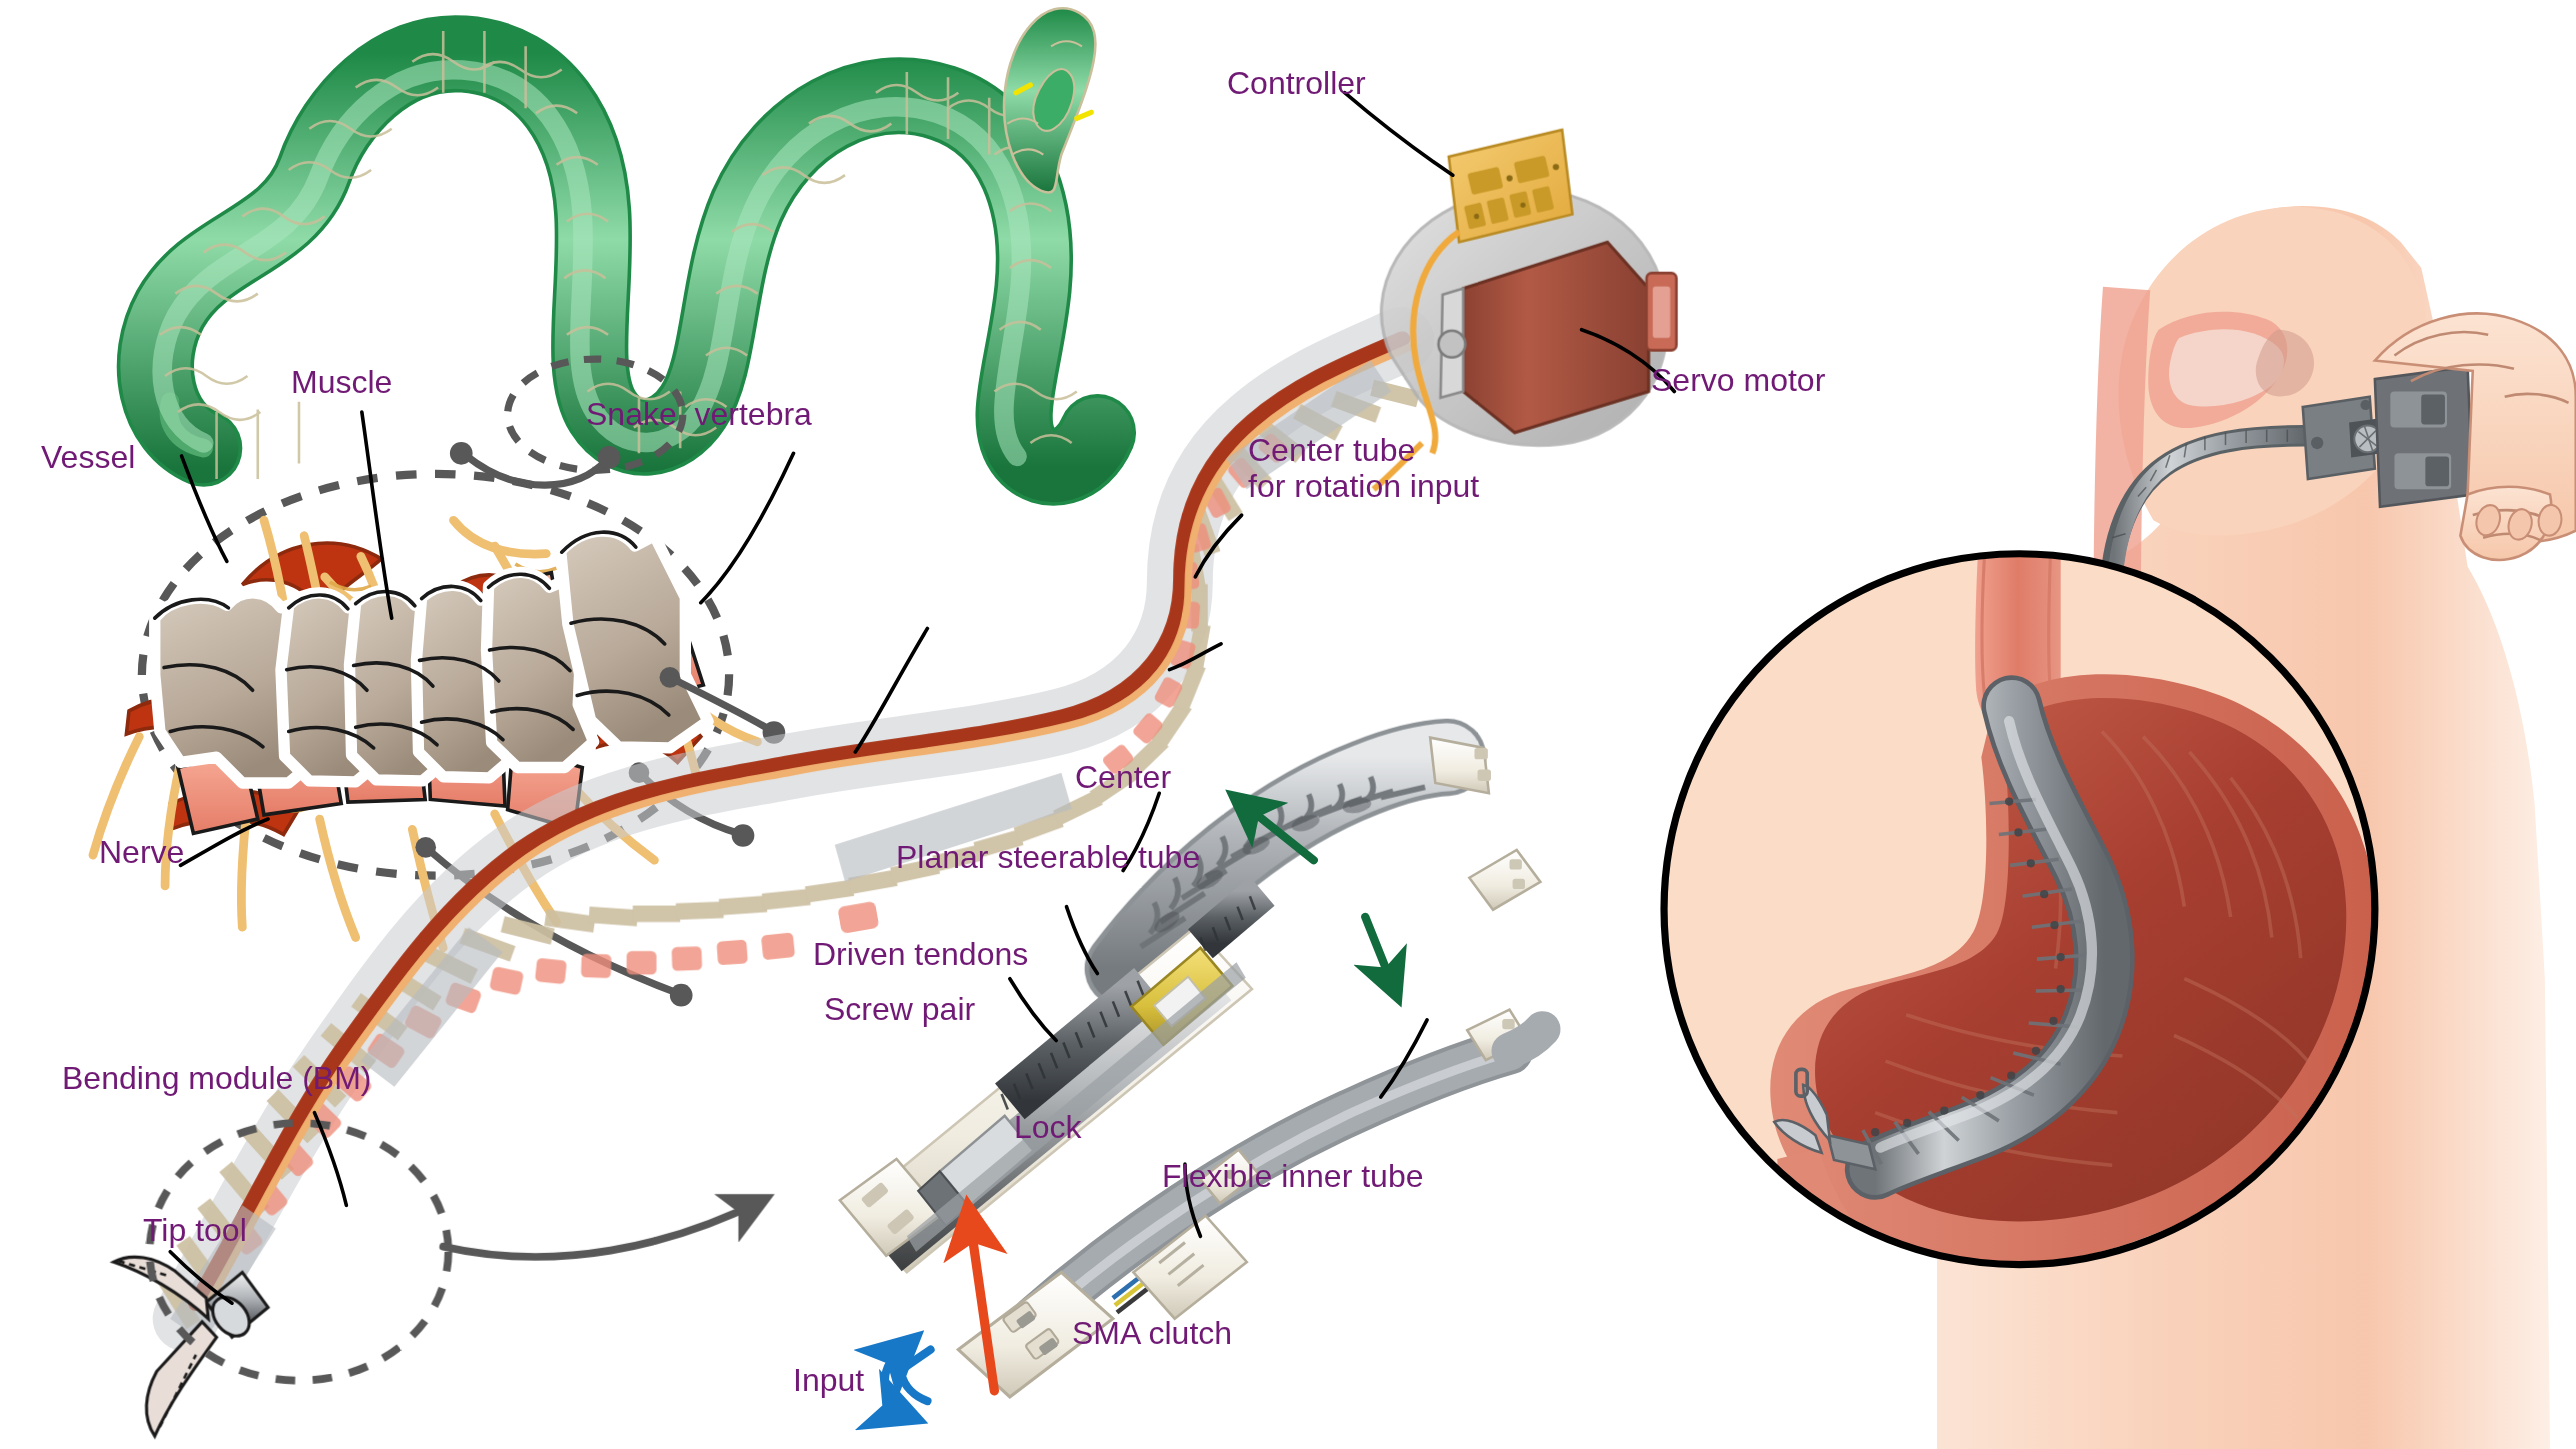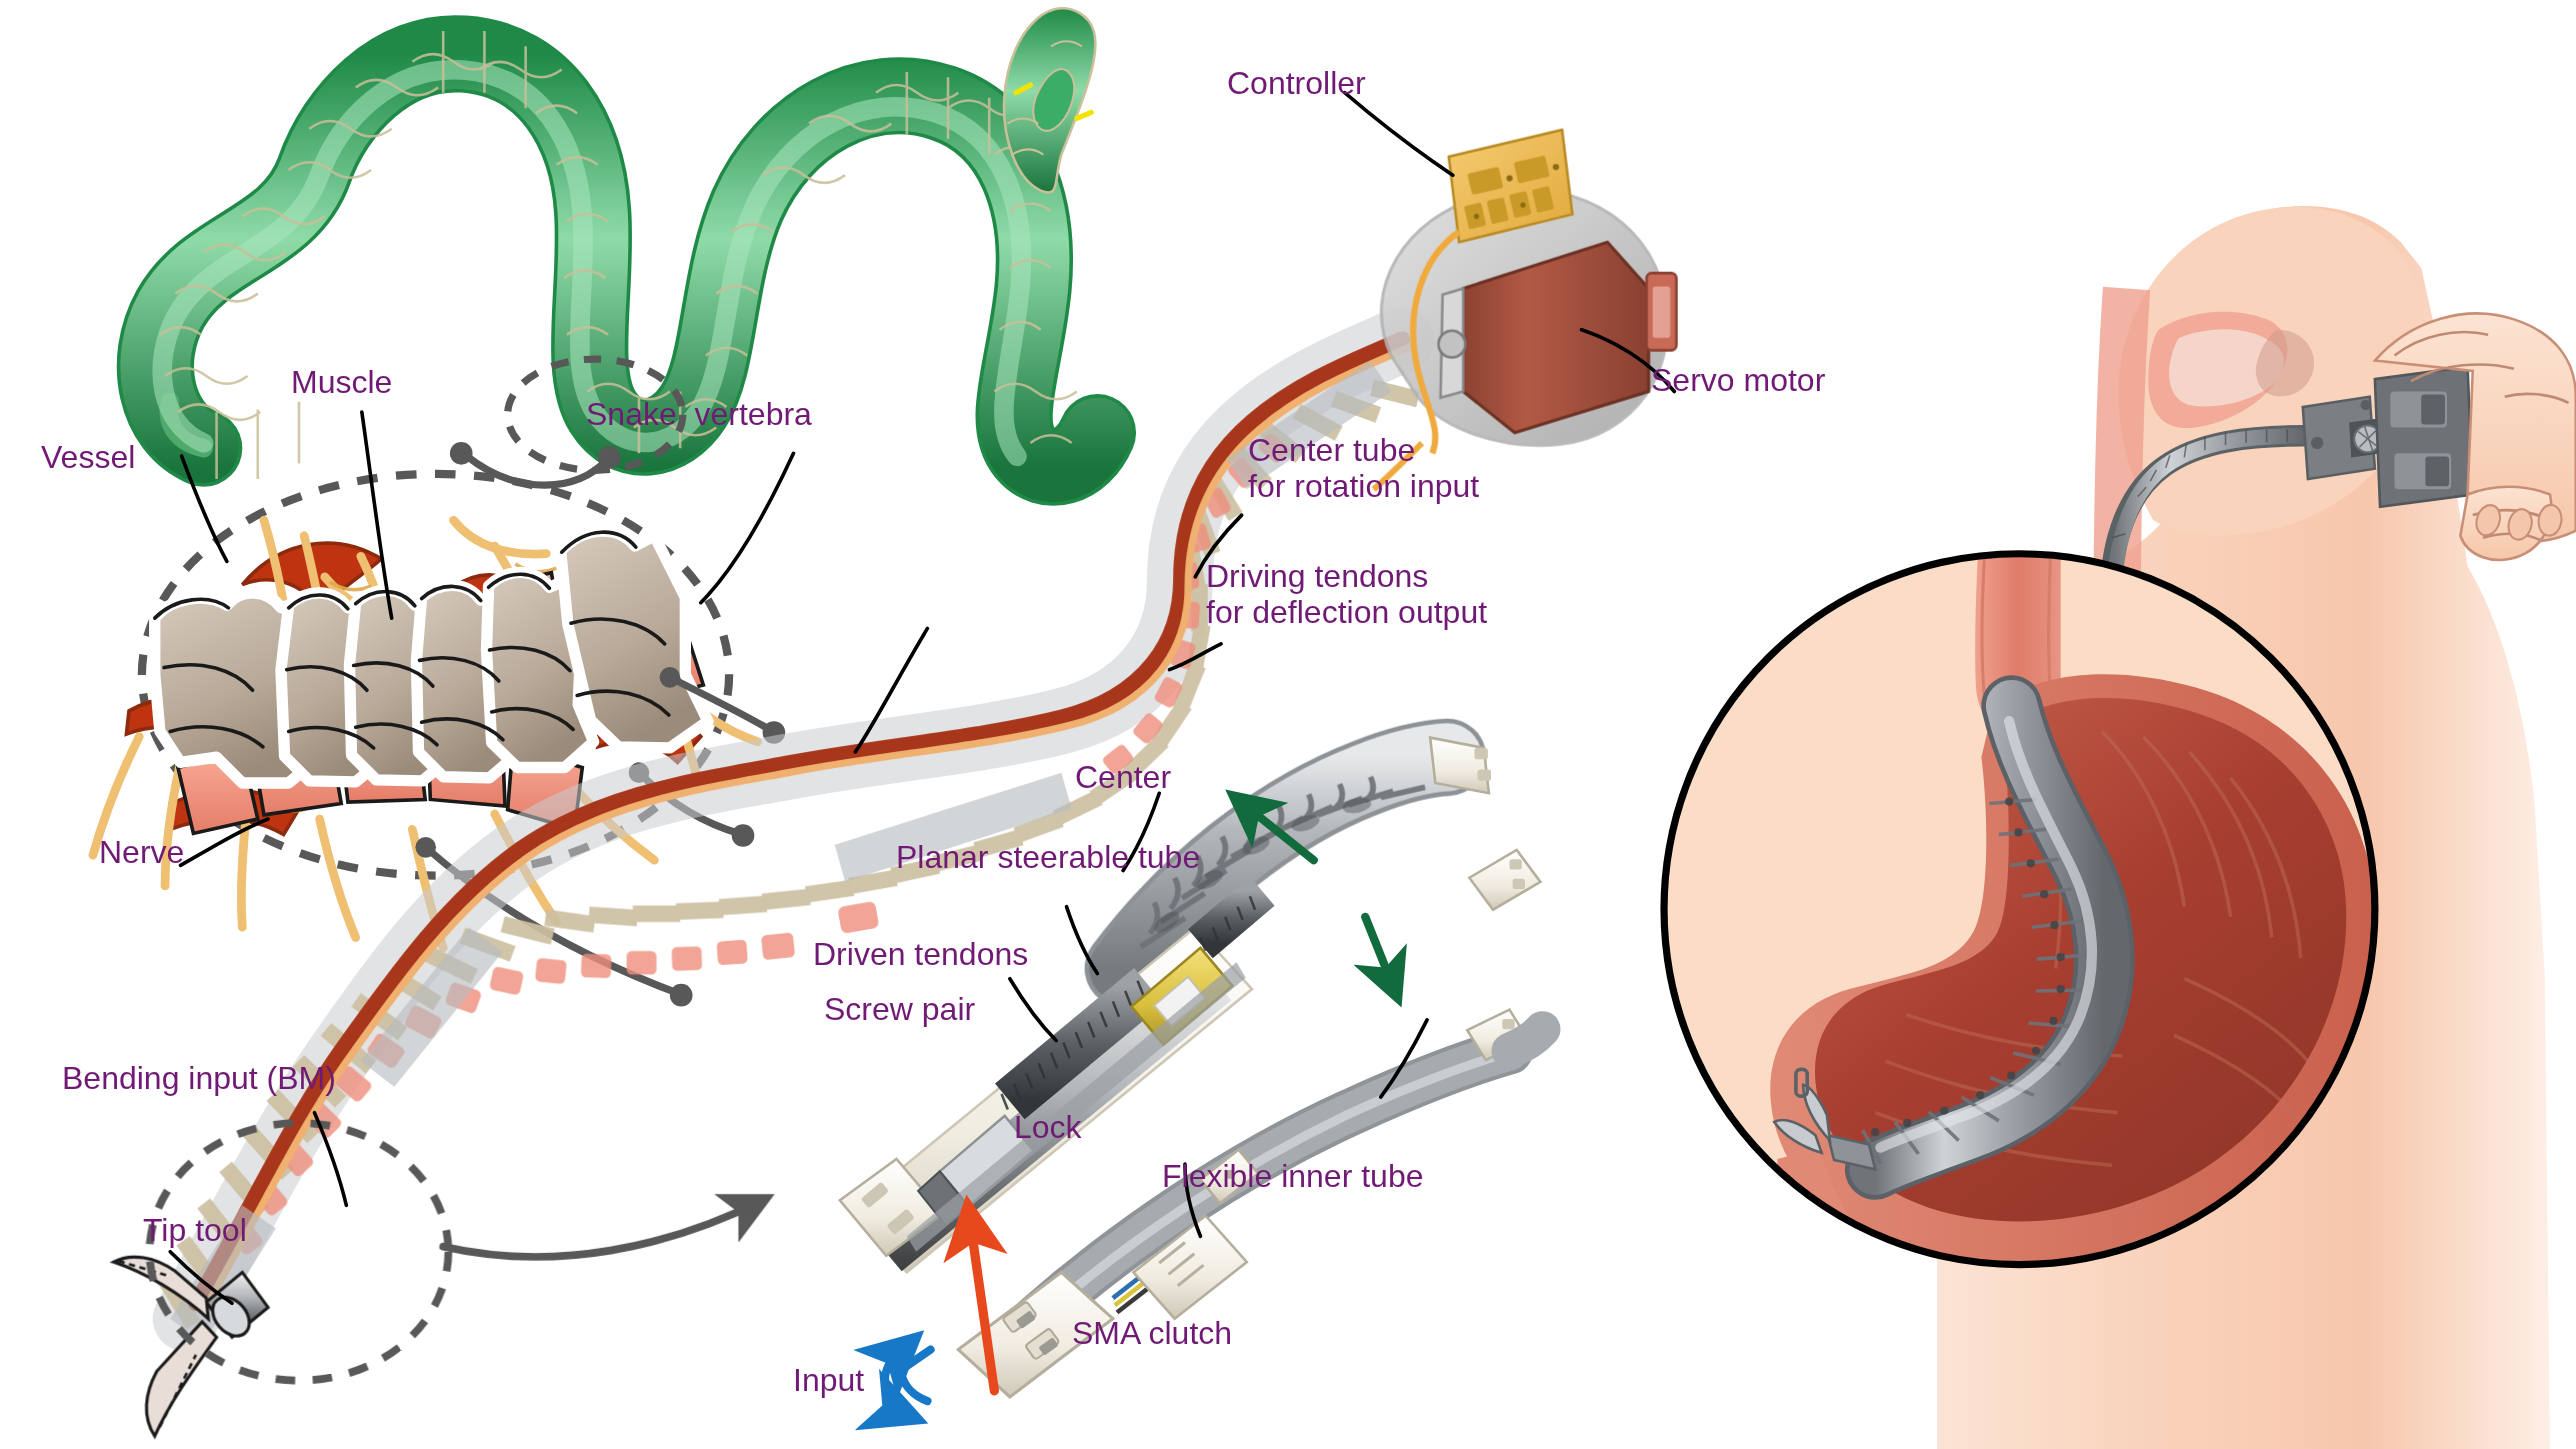--- a/index.html
+++ b/index.html
@@ -816,29 +816,27 @@
       <path d="M2770,1980 C2740,2040 2710,2090 2680,2130"></path>
       <path d="M2330,2400 C2310,2350 2300,2300 2300,2260"></path>
     </g>
 
   </svg>
 
   <div class="lbl" style="left:41px;  top:412px;margin-top:28px;">Vessel</div>
   <div class="lbl" style="left:291px; top:365px;">Muscle</div>
   <div class="lbl" style="left:586px;top:397px;">Snake  vertebra</div>
   <div class="lbl" style="left:99px; top:835px;">Nerve</div>
-  <div class="lbl" style="left:62px; top:1061px;">Bending input (BM)</div>
+  <div class="lbl" style="left:62px; top:1061px;">Bending module (BM)</div>
   <div class="lbl" style="left:143px; top:1213px;">Tip tool</div>
 
   <div class="lbl" style="left:1227px;top:66px;">Controller</div>
   <div class="lbl" style="left:1651px;top:363px;">Servo motor</div>
   <div class="lbl" style="left:1248px;top:433px;">Center tube
 for rotation input</div>
-  <div class="lbl" style="left:1206px;top:559px;">Driving tendons
-for deflection output</div>
 
   <div class="lbl" style="left:1075px;top:760px;">Center</div>
   <div class="lbl" style="left:860px;top:840px;margin-left:36px;">Planar steerable tube</div>
   <div class="lbl" style="left:813px;top:937px;">Driven tendons</div>
   <div class="lbl" style="left:824px;top:992px;">Screw pair</div>
   <div class="lbl" style="left:1014px;top:1110px;">Lock</div>
   <div class="lbl" style="left:1162px;top:1159px;">Flexible inner tube</div>
   <div class="lbl" style="left:1072px;top:1316px;">SMA clutch</div>
   <div class="lbl" style="left:793px;top:1363px;">Input</div>
 

